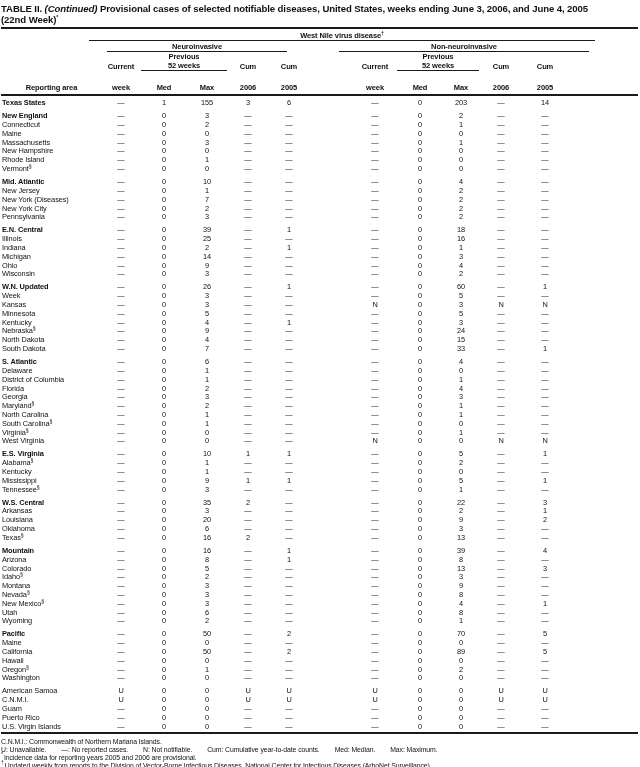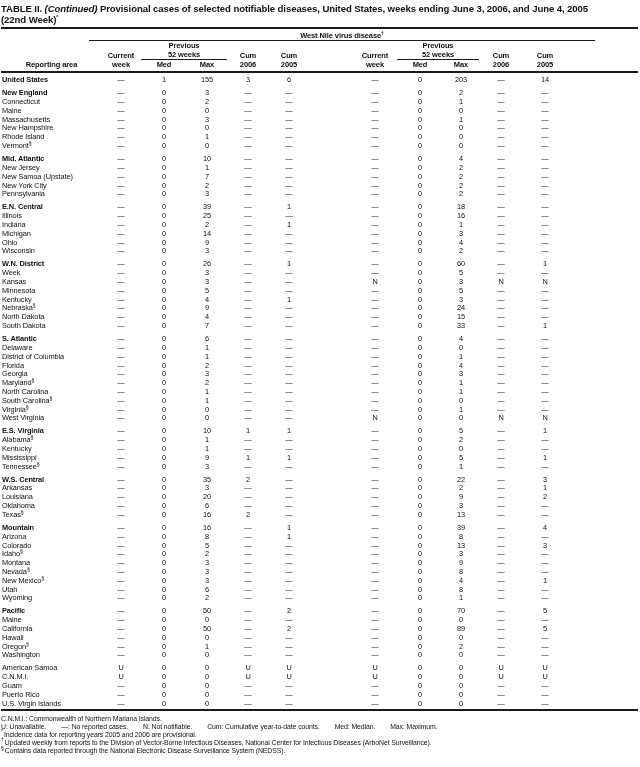--- a/index.html
+++ b/index.html
@@ -36,21 +36,21 @@
     margin:0 46px 0 -12px; padding:2px 0 0 0;
   }
   .h-neuro   { grid-column:2/7;  border-bottom:1px solid #1a1a1a; margin:0 22px 0 6px; padding-top:1px; }
   .h-nonneuro{ grid-column:8/13; border-bottom:1px solid #1a1a1a; margin:0 -22px 0 -14px; padding-top:1px; }
   .h-prev-n { grid-column:3/5; }
   .h-prev-x { grid-column:9/11; }
   .h-52-n { grid-column:3/5; border-bottom:1px solid #1a1a1a; }
   .h-52-x { grid-column:9/11; border-bottom:1px solid #1a1a1a; }
   .c2{grid-column:2} .c3{grid-column:3} .c4{grid-column:4} .c5{grid-column:5} .c6{grid-column:6}
   .c8{grid-column:8} .c9{grid-column:9} .c10{grid-column:10} .c11{grid-column:11} .c12{grid-column:12}
-  .h-area { grid-column:1; text-align:left; padding-left:1px; }
+  .h-area { grid-column:1; text-align:left; padding-left:1px;margin-top:12px; }
   .hdr-bottom-rule { margin-top:2px; }
 
   
   .tbody { margin-top:3px; }
   .data-row { height:8.82px; line-height:8.82px; font-size:7.4px; letter-spacing:-0.1px; align-items:center; }
   .data-row .area-label { grid-column:1; text-align:left; padding-left:1px; white-space:nowrap; }
   .data-row.bold .area-label { font-weight:bold; }
   .data-row.group-start { margin-top:4.2px; }
   .data-row .val { text-align:center; }
   .data-row .val.second-half { grid-column:8; }
@@ -71,20 +71,24 @@
     <span>TABLE II. </span><span class="it">(Continued)</span><span> Provisional cases of selected notifiable diseases, United States, weeks ending June 3, 2006, and June 4, 2005</span><br>
     <span>(22nd Week)</span><sup>*</sup>
   </div>
 
   <div class="rule-thick"></div>
 
   <div class="cols hdr">
     <div class="cell h-span"><span>West Nile virus disease</span><sup>†</sup></div>
   </div>
 
+  <div class="cols hdr">
+    <div class="cell h-neuro">Neuroinvasive</div>
+    <div class="cell h-nonneuro">Non-neuroinvasive</div>
+  </div>
 
   <div class="cols hdr">
     <div class="cell h-prev-n">Previous</div>
     <div class="cell h-prev-x">Previous</div>
   </div>
 
   <div class="cols hdr">
     <div class="cell c2">Current</div>
     <div class="cell h-52-n">52 weeks</div>
     <div class="cell c5">Cum</div>
@@ -106,21 +110,21 @@
     <div class="cell c9">Med</div>
     <div class="cell c10">Max</div>
     <div class="cell c11">2006</div>
     <div class="cell c12">2005</div>
   </div>
 
   <div class="rule-thick hdr-bottom-rule"></div>
 
   <div class="tbody">
       <div class="cols data-row bold">
-      <div class="area-label">United States</div>
+      <div class="area-label">Texas States</div>
     <div class="val">—</div>
         <div class="val">1</div>
         <div class="val">155</div>
         <div class="val">3</div>
         <div class="val">6</div>
         <div class="val second-half">—</div>
         <div class="val">0</div>
         <div class="val">203</div>
         <div class="val">—</div>
         <div class="val">14</div>
@@ -236,21 +240,21 @@
         <div class="val">1</div>
         <div class="val">—</div>
         <div class="val">—</div>
         <div class="val second-half">—</div>
         <div class="val">0</div>
         <div class="val">2</div>
         <div class="val">—</div>
         <div class="val">—</div>
       </div>
       <div class="cols data-row">
-      <div class="area-label">New Samoa (Upstate)</div>
+      <div class="area-label">New York (Diseases)</div>
     <div class="val">—</div>
         <div class="val">0</div>
         <div class="val">7</div>
         <div class="val">—</div>
         <div class="val">—</div>
         <div class="val second-half">—</div>
         <div class="val">0</div>
         <div class="val">2</div>
         <div class="val">—</div>
         <div class="val">—</div>
@@ -353,21 +357,21 @@
         <div class="val">3</div>
         <div class="val">—</div>
         <div class="val">—</div>
         <div class="val second-half">—</div>
         <div class="val">0</div>
         <div class="val">2</div>
         <div class="val">—</div>
         <div class="val">—</div>
       </div>
       <div class="cols data-row bold group-start">
-      <div class="area-label">W.N. District</div>
+      <div class="area-label">W.N. Updated</div>
     <div class="val">—</div>
         <div class="val">0</div>
         <div class="val">26</div>
         <div class="val">—</div>
         <div class="val">1</div>
         <div class="val second-half">—</div>
         <div class="val">0</div>
         <div class="val">60</div>
         <div class="val">—</div>
         <div class="val">1</div>

